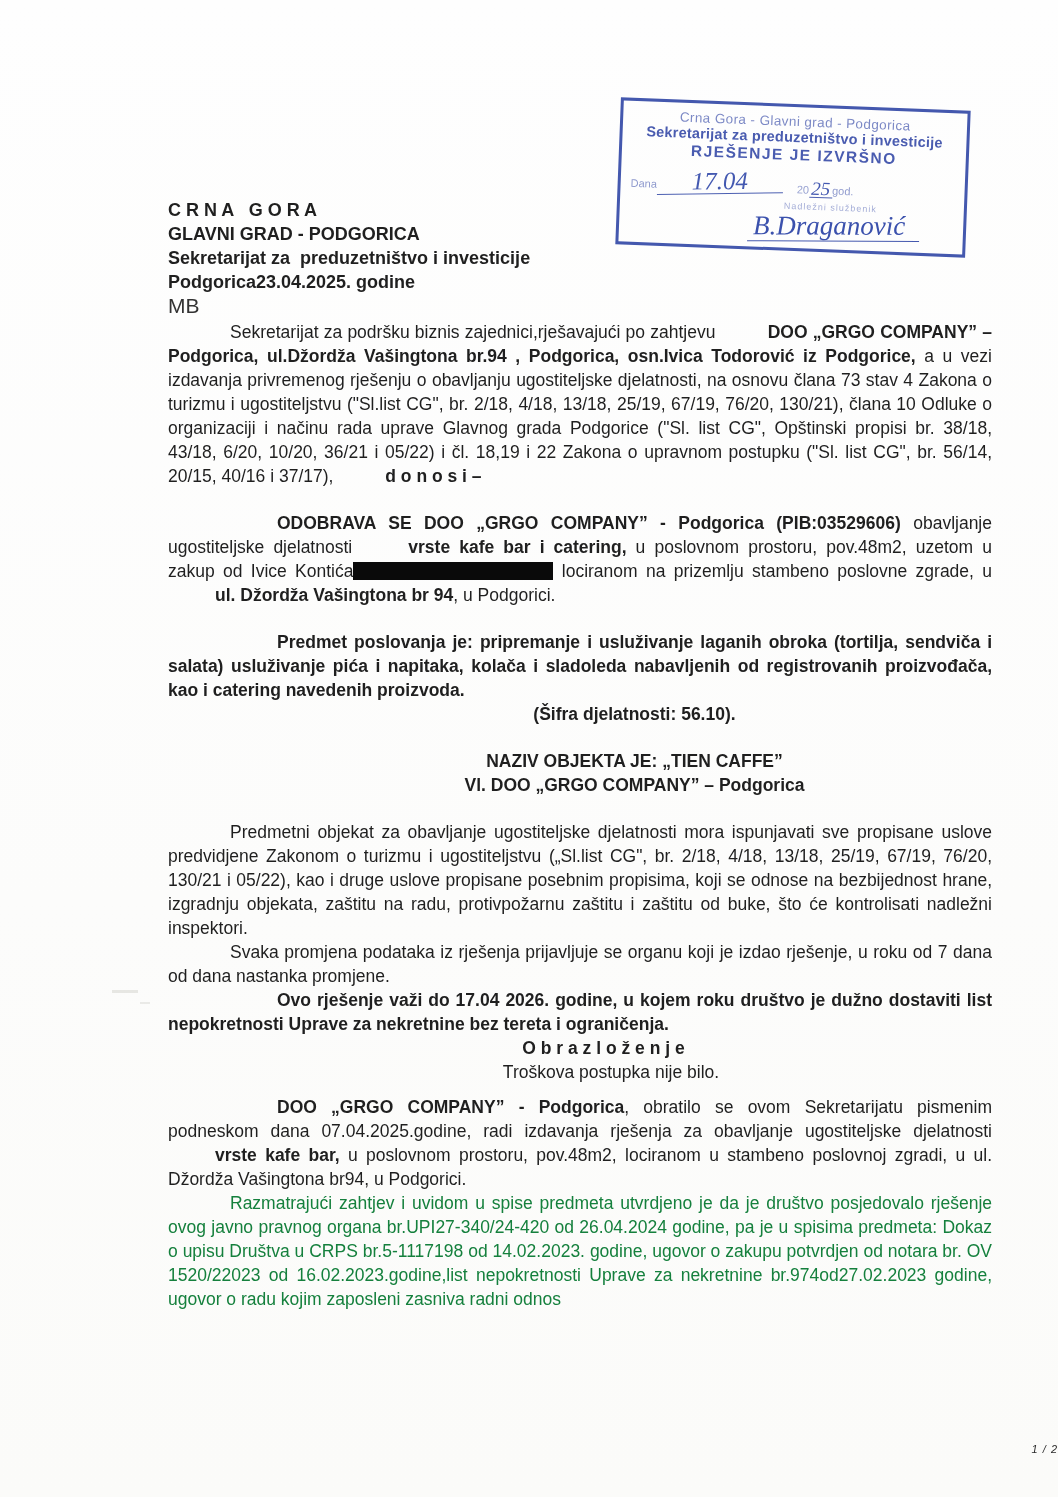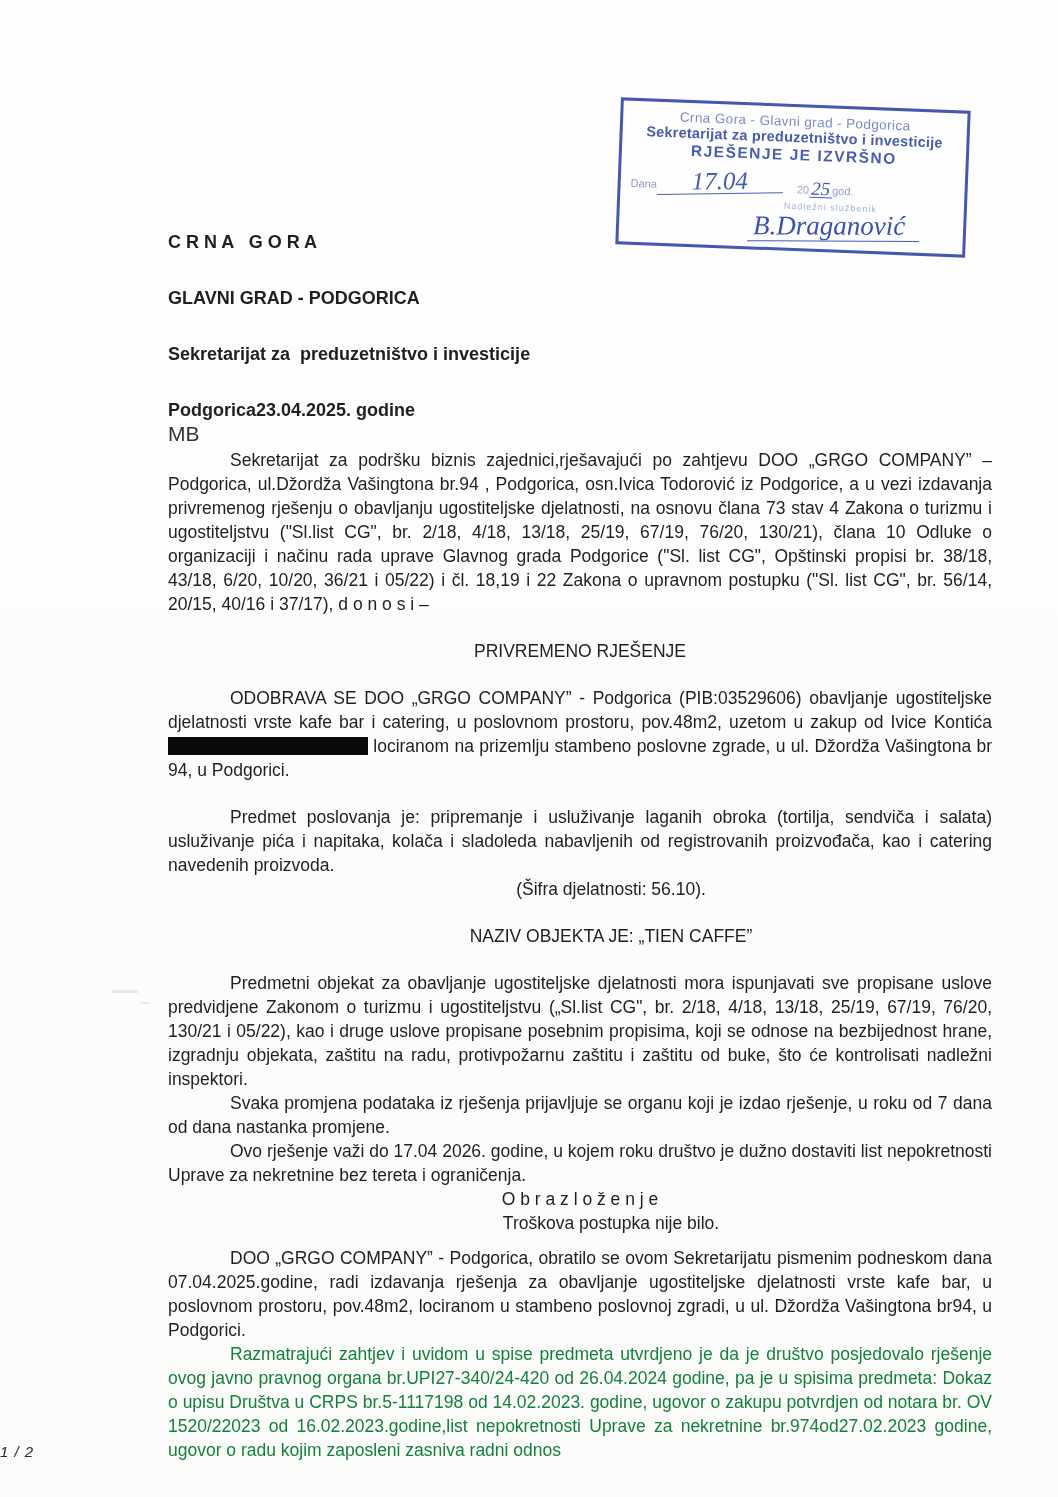--- a/index.html
+++ b/index.html
@@ -10,31 +10,31 @@
     color:#1f1f1f;
   }
   
   .paper{position:absolute;inset:0;background:linear-gradient(180deg,#fefefe 0%,#fcfcfb 60%,#fbfbf9 100%);}
 
   .content{
     position:absolute;left:168px;top:198px;width:824px;
     font-size:17.5px;line-height:24px;
   }
   .hdr div{white-space:pre;}
-  .hdr .b18{font-weight:bold;font-size:18px;margin-top:32px;}
+  .hdr .b18{font-weight:bold;font-size:18px;}
   .hdr .mb{font-size:21px;color:#333;}
 
   .blocks{margin-top:2px;}
   .blk{text-align:justify;text-indent:62px;}
   .line{text-align:center;}
   .center{text-align:center;text-indent:0;}
   .gap-top{margin-top:23px;}
   .gap-top-sm{margin-top:11px;}
   .faded{color:#15803d;}
-  .b{font-weight:normal;}
+  .b{font-weight:bold;margin-left:47px;}
   .redacted{display:inline-block;width:200px;height:18px;background:#0a0a0a;vertical-align:-3px;}
 
   
   .stamp{
     position:absolute;left:618px;top:104px;width:350px;
     border:3px solid #4458ae;transform:rotate(2.2deg);
     color:#4a5cb0;padding:7px 10px 8px;box-sizing:border-box;
   }
   .st1{text-align:center;font-size:13.5px;opacity:.72;letter-spacing:.4px;}
   .st2{text-align:center;font-size:14.5px;font-weight:bold;letter-spacing:.2px;}
@@ -45,22 +45,22 @@
   .hw-date{font-size:25px;line-height:22px;display:inline-block;min-width:118px;text-align:center;
            border-bottom:1.6px solid #4458ae;transform:rotate(-3deg);padding:0 4px 1px;}
   .yr{margin-left:14px;padding-bottom:2px;opacity:.6;}
   .hw-year{font-size:19px;line-height:16px;border-bottom:1.6px solid #4458ae;padding:0 2px;}
   .sig-row{margin-top:4px;margin-left:118px;position:relative;}
   .sig-label{font-size:9px;opacity:.5;letter-spacing:1px;margin-left:36px;}
   .hw-sig{font-size:27px;line-height:26px;border-bottom:1.6px solid #4458ae;display:inline-block;
           padding:0 14px 2px 6px;transform:rotate(-2deg);}
 
   .footer{
-    position:absolute;left:0;right:0;top:1443px;text-align:left;
-    font-size:15px;font-style:italic;color:#2a2a2a;letter-spacing:1px;
+    position:absolute;left:0;right:0;top:1443px;text-align:right;
+    font-size:11px;font-style:italic;color:#2a2a2a;letter-spacing:1px;
   }
   .artifact{position:absolute;background:#d8d8d4;}
   .a1{left:112px;top:990px;width:26px;height:3px;opacity:.6;}
   .a2{left:140px;top:1002px;width:10px;height:2px;opacity:.5;}
 </style>
 </head>
 <body>
 
 <div class="paper"></div>
 <div class="artifact a1"></div>
@@ -87,25 +87,25 @@
   <div class="hdr">
     <div class="b18">C R N A   G O R A</div>
     <div class="b18">GLAVNI GRAD - PODGORICA</div>
     <div class="b18">Sekretarijat za  preduzetništvo i investicije</div>
     <div class="b18">Podgorica23.04.2025. godine</div>
     <div class="mb">MB</div>
   </div>
 
   <div class="blocks">
       <div class="blk"><span>Sekretarijat  za  podršku  biznis  zajednici,rješavajući  po  zahtjevu  </span><span class="b">DOO  „GRGO COMPANY” – Podgorica,  ul.Džordža Vašingtona br.94 , Podgorica,  osn.Ivica  Todorović iz Podgorice,</span><span> a u vezi  izdavanja privremenog rješenju o obavljanju ugostiteljske djelatnosti, na osnovu člana 73 stav 4  Zakona o turizmu i ugostiteljstvu  ("Sl.list CG", br. 2/18, 4/18, 13/18, 25/19, 67/19, 76/20, 130/21), člana 10 Odluke o organizaciji i načinu rada uprave Glavnog grada Podgorice ("Sl. list CG", Opštinski propisi br. 38/18, 43/18, 6/20, 10/20, 36/21 i 05/22) i čl. 18,19 i 22 Zakona o  upravnom  postupku ("Sl. list CG", br. 56/14, 20/15, 40/16 i 37/17), </span><span class="b">d o n o s i –</span></div>
-      <div class="blk center gap-top"><span class="b">PRIVREMENO RJEŠENJE</span></div>
       <div class="blk gap-top"><span class="b">ODOBRAVA SE  DOO „GRGO COMPANY” - Podgorica (PIB:03529606)</span><span> obavljanje ugostiteljske djelatnosti </span><span class="b">vrste kafe bar i catering,</span><span> u poslovnom prostoru, pov.48m2, uzetom u zakup od Ivice Kontića</span><span class="redacted"></span><span> lociranom na prizemlju stambeno poslovne zgrade, u </span><span class="b">ul. Džordža Vašingtona br 94</span><span>,  u Podgorici.</span></div>
       <div class="blk gap-top"><span class="b">Predmet poslovanja je: pripremanje i usluživanje laganih obroka (tortilja, sendviča i salata) usluživanje pića i napitaka, kolača i  sladoleda nabavljenih od registrovanih proizvođača, kao i catering navedenih proizvoda.</span></div>
       <div class="blk line"><span class="b">(Šifra djelatnosti: 56.10).</span></div>
       <div class="blk line gap-top"><span class="b">NAZIV OBJEKTA JE: „TIEN CAFFE”</span></div>
+      <div class="blk line"><span class="b">Vl. DOO „GRGO COMPANY” – Podgorica</span></div>
       <div class="blk gap-top"><span>Predmetni objekat za obavljanje ugostiteljske djelatnosti mora ispunjavati sve  propisane uslove  predvidjene  Zakonom o turizmu i ugostiteljstvu („Sl.list CG", br. 2/18, 4/18, 13/18, 25/19, 67/19, 76/20, 130/21 i 05/22), kao i druge uslove propisane posebnim propisima, koji  se odnose na  bezbijednost  hrane, izgradnju objekata, zaštitu  na  radu, protivpožarnu zaštitu i zaštitu od buke,  što će kontrolisati   nadležni inspektori.</span></div>
       <div class="blk"><span>Svaka promjena podataka iz rješenja prijavljuje se organu koji je izdao rješenje, u roku od 7 dana od dana nastanka promjene.</span></div>
       <div class="blk"><span class="b">Ovo rješenje važi do 17.04 2026. godine, u kojem  roku društvo je  dužno dostaviti list  nepokretnosti Uprave  za nekretnine bez  tereta i ograničenja.</span></div>
       <div class="blk center"><span class="b">O b r a z l o ž e n j e</span></div>
       <div class="blk line"><span>Troškova postupka nije bilo.</span></div>
       <div class="blk gap-top-sm"><span class="b">DOO  „GRGO  COMPANY”  -  Podgorica</span><span>, obratilo se ovom Sekretarijatu pismenim podneskom dana 07.04.2025.godine, radi izdavanja  rješenja za  obavljanje ugostiteljske djelatnosti </span><span class="b">vrste kafe  bar,</span><span> u poslovnom prostoru, pov.48m2, lociranom u stambeno poslovnoj zgradi, u ul. Džordža Vašingtona br94,  u Podgorici.</span></div>
       <div class="blk faded"><span>Razmatrajući zahtjev i uvidom u spise predmeta utvrdjeno je da je društvo posjedovalo rješenje ovog javno pravnog organa br.UPI27-340/24-420 od 26.04.2024 godine, pa je u spisima predmeta: Dokaz o upisu Društva u CRPS br.5-1117198 od 14.02.2023. godine, ugovor o zakupu potvrdjen od notara br. OV 1520/22023 od 16.02.2023.godine,list nepokretnosti Uprave za nekretnine br.974od27.02.2023 godine, ugovor o radu  kojim  zaposleni  zasniva  radni odnos</span></div>
     </div>
 </div>
 

